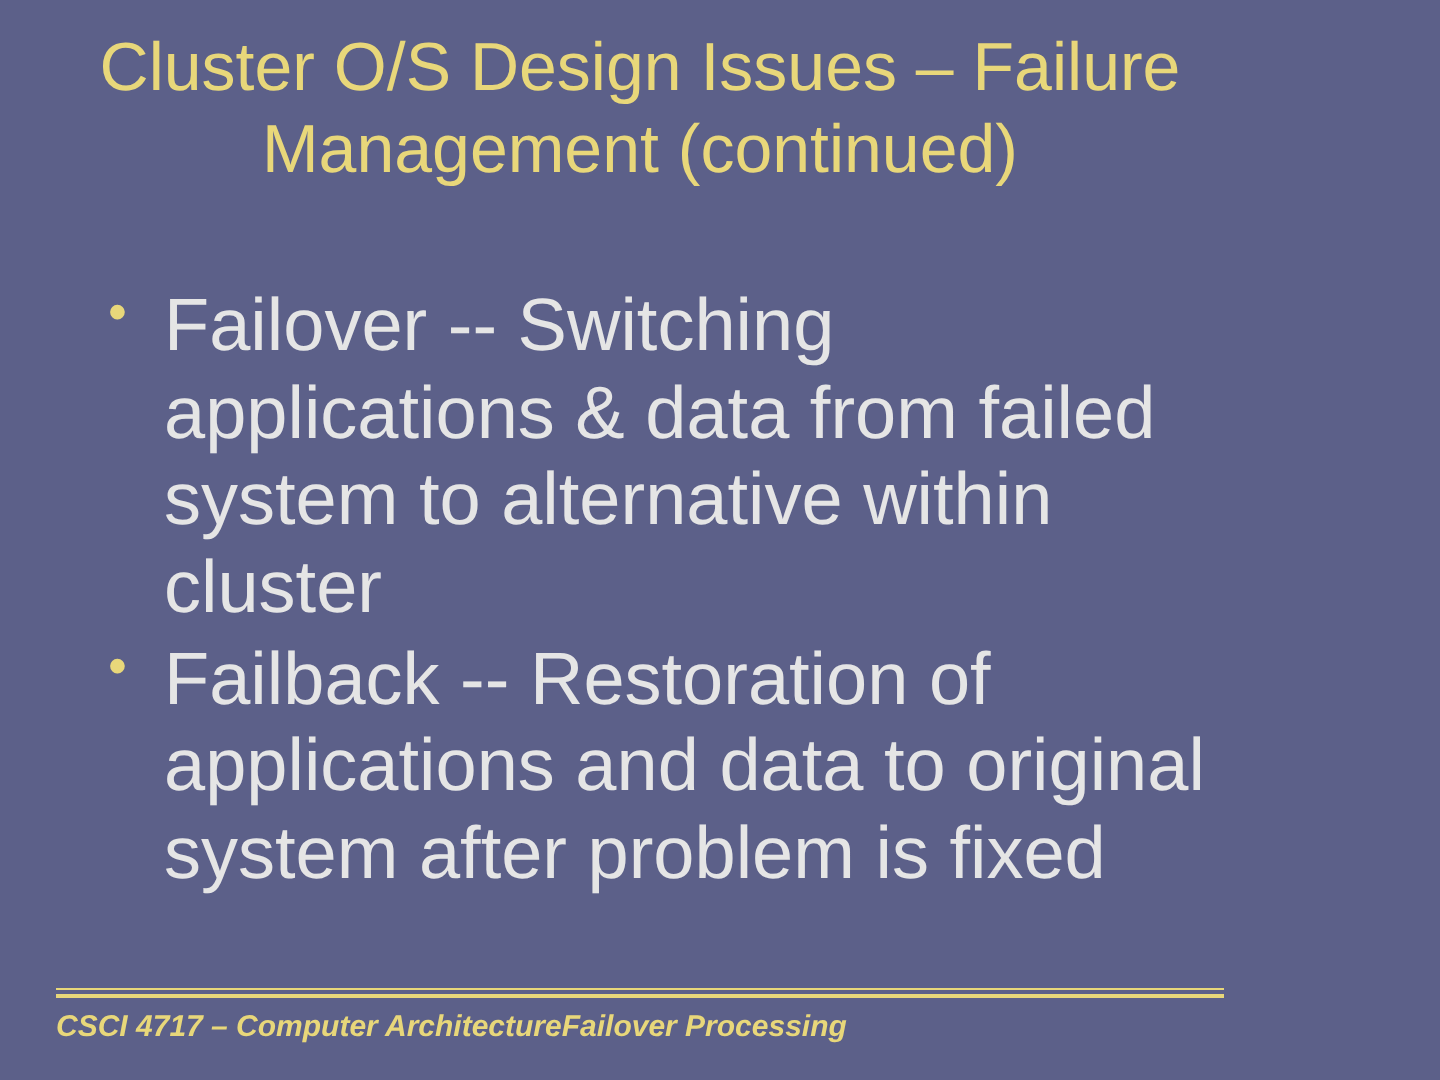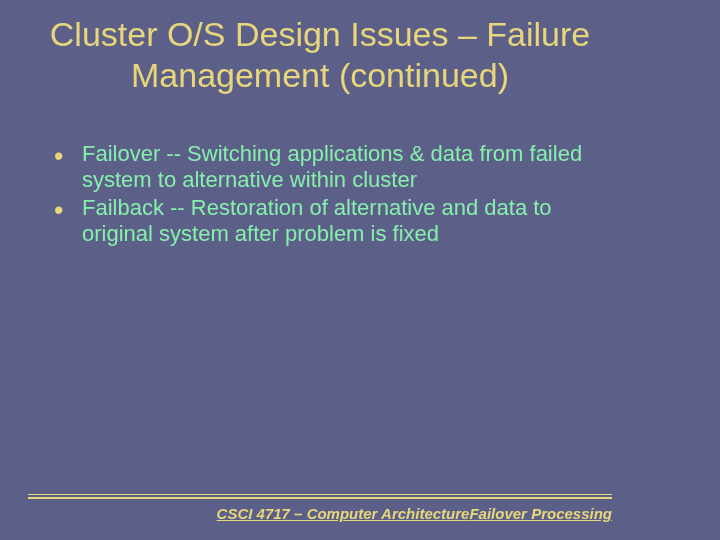--- a/index.html
+++ b/index.html
@@ -23,22 +23,22 @@
     line-height: 1.22;
     margin-bottom: 44px;
     padding: 0 10px;
   }
   .bullets {
     list-style: none;
     padding-left: 18px;
   }
   .bullets li {
     position: relative;
-    color: #86efac;
-    font-size: 22px;
+    color: #e5e5e5;
+    font-size: 37px;
     line-height: 1.18;
     padding-left: 28px;
     margin-bottom: 2px;
   }
   .bullets li::before {
     content: "•";
     position: absolute;
     left: 0;
     top: 0;
     color: #e8d77a;
@@ -55,36 +55,35 @@
     background: #e8d77a;
     margin-bottom: 2px;
   }
   .rule-bottom {
     height: 2px;
     background: #e8d77a;
     margin-bottom: 6px;
   }
   .footer-row {
     display: flex;
-    justify-content: flex-end;
+    justify-content: flex-start;
     color: #e8d77a;
     font-size: 15px;
     font-style: italic;
     font-weight: bold;
-    text-decoration: underline;
   }
 </style>
 </head>
 <body>
 
 <div class="slide">
   <h1 class="title">Cluster O/S Design Issues – Failure Management (continued)</h1>
   <ul class="bullets">
     <li>Failover -- Switching applications &amp; data from failed system to alternative within cluster</li>
-    <li>Failback -- Restoration of alternative and data to original system after problem is fixed</li>
+    <li>Failback -- Restoration of applications and data to original system after problem is fixed</li>
   </ul>
   <div class="footer">
     <div class="rule-top"></div>
     <div class="rule-bottom"></div>
     <div class="footer-row">
       <span>CSCI 4717 – Computer Architecture</span>
       <span>Failover Processing</span>
     </div>
   </div>
 </div>

